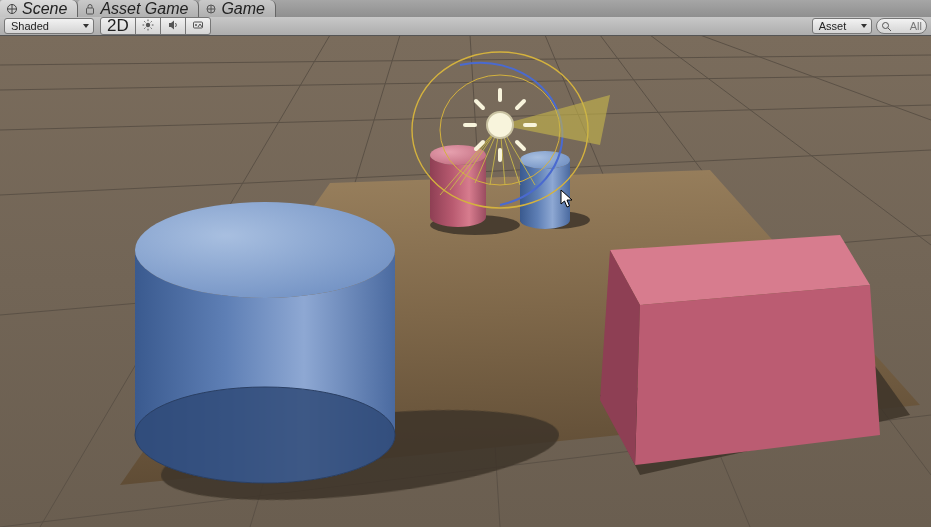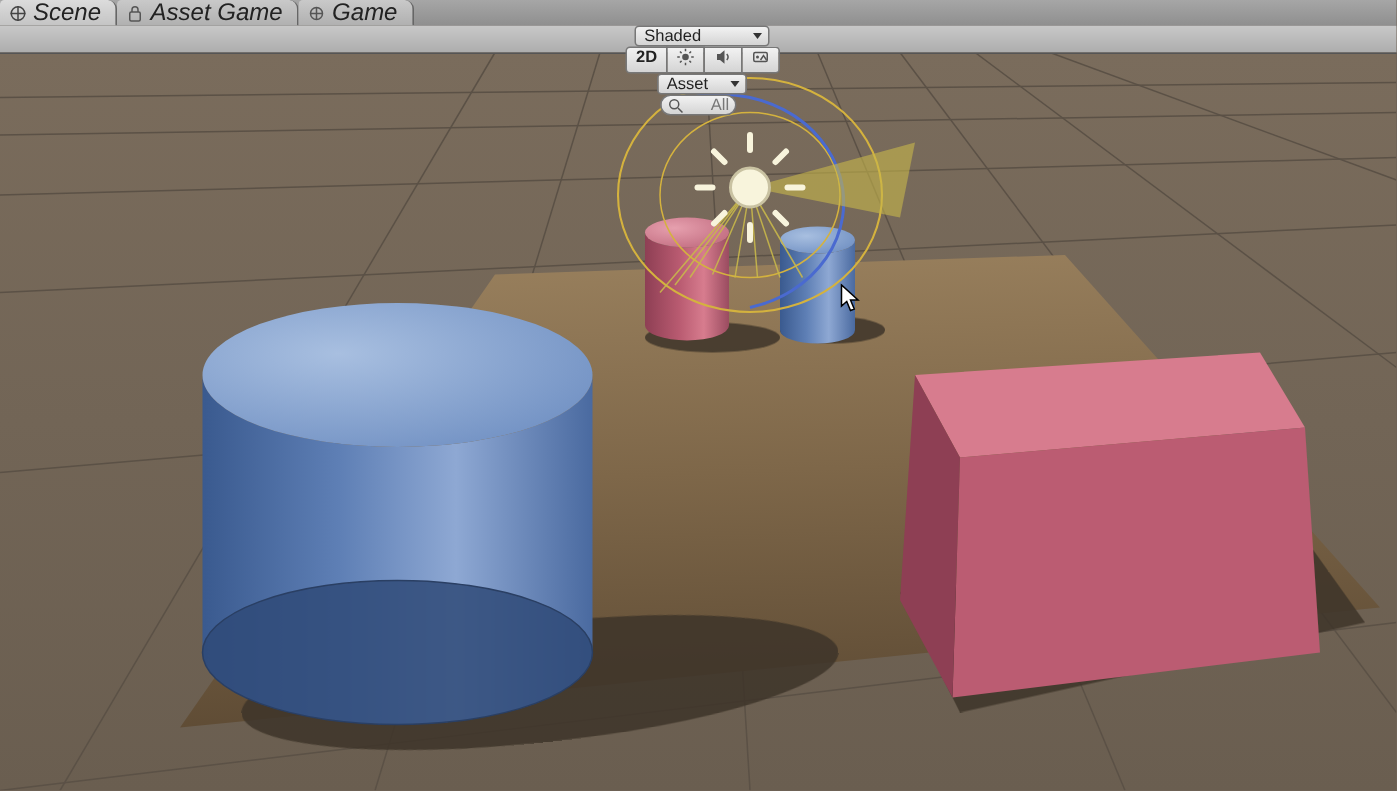--- a/index.html
+++ b/index.html
@@ -38,45 +38,43 @@
   .tab span.lbl { font-size: 16px; color:#222;font-style:italic; }
 
   
   .toolbar {
     position: absolute;
     left: 0; top: 17px; width: 100%; height: 18px;
     background: linear-gradient(#c8c8c8,#adadad);
     border-bottom: 1px solid #555;
     display: flex; align-items: center;
     z-index: 10;
-    flex-direction: column;
   }
   .dropdown {
     display: flex; align-items:center; justify-content: space-between;
     height: 16px; margin-left: 4px;
     background: linear-gradient(#f2f2f2,#d4d4d4);
     border: 1px solid #777; border-radius: 3px;
     padding: 0 4px 0 6px;
     font-size: 11px; color:#222;
     min-width: 90px;
     box-sizing: border-box;
     cursor: default;
   }
   .dropdown .caret {
     width:0;height:0;border-left:3px solid transparent;border-right:3px solid transparent;border-top:4px solid #333;
     margin-left:4px;
   }
   .btn {
     height: 16px;
     background: linear-gradient(#f2f2f2,#d4d4d4);
     border: 1px solid #777;
-    display:flex;align-items:flex-start;justify-content:center;
-    padding: 0 6px; font-size:11px;
+    display:flex;align-items:center;justify-content:center;
+    padding: 0 6px; font-size:17px;
     cursor:default;
-    font-weight:bold;
   }
   .btngroup {
     display:flex; margin-left:6px;
   }
   .btngroup .btn { border-radius:0; margin-left:-1px;}
   .btngroup .btn:first-child{ border-top-left-radius:3px;border-bottom-left-radius:3px; margin-left:0;}
   .btngroup .btn:last-child{ border-top-right-radius:3px;border-bottom-right-radius:3px;}
 
   .toolbar .spacer { flex:1; }
 

